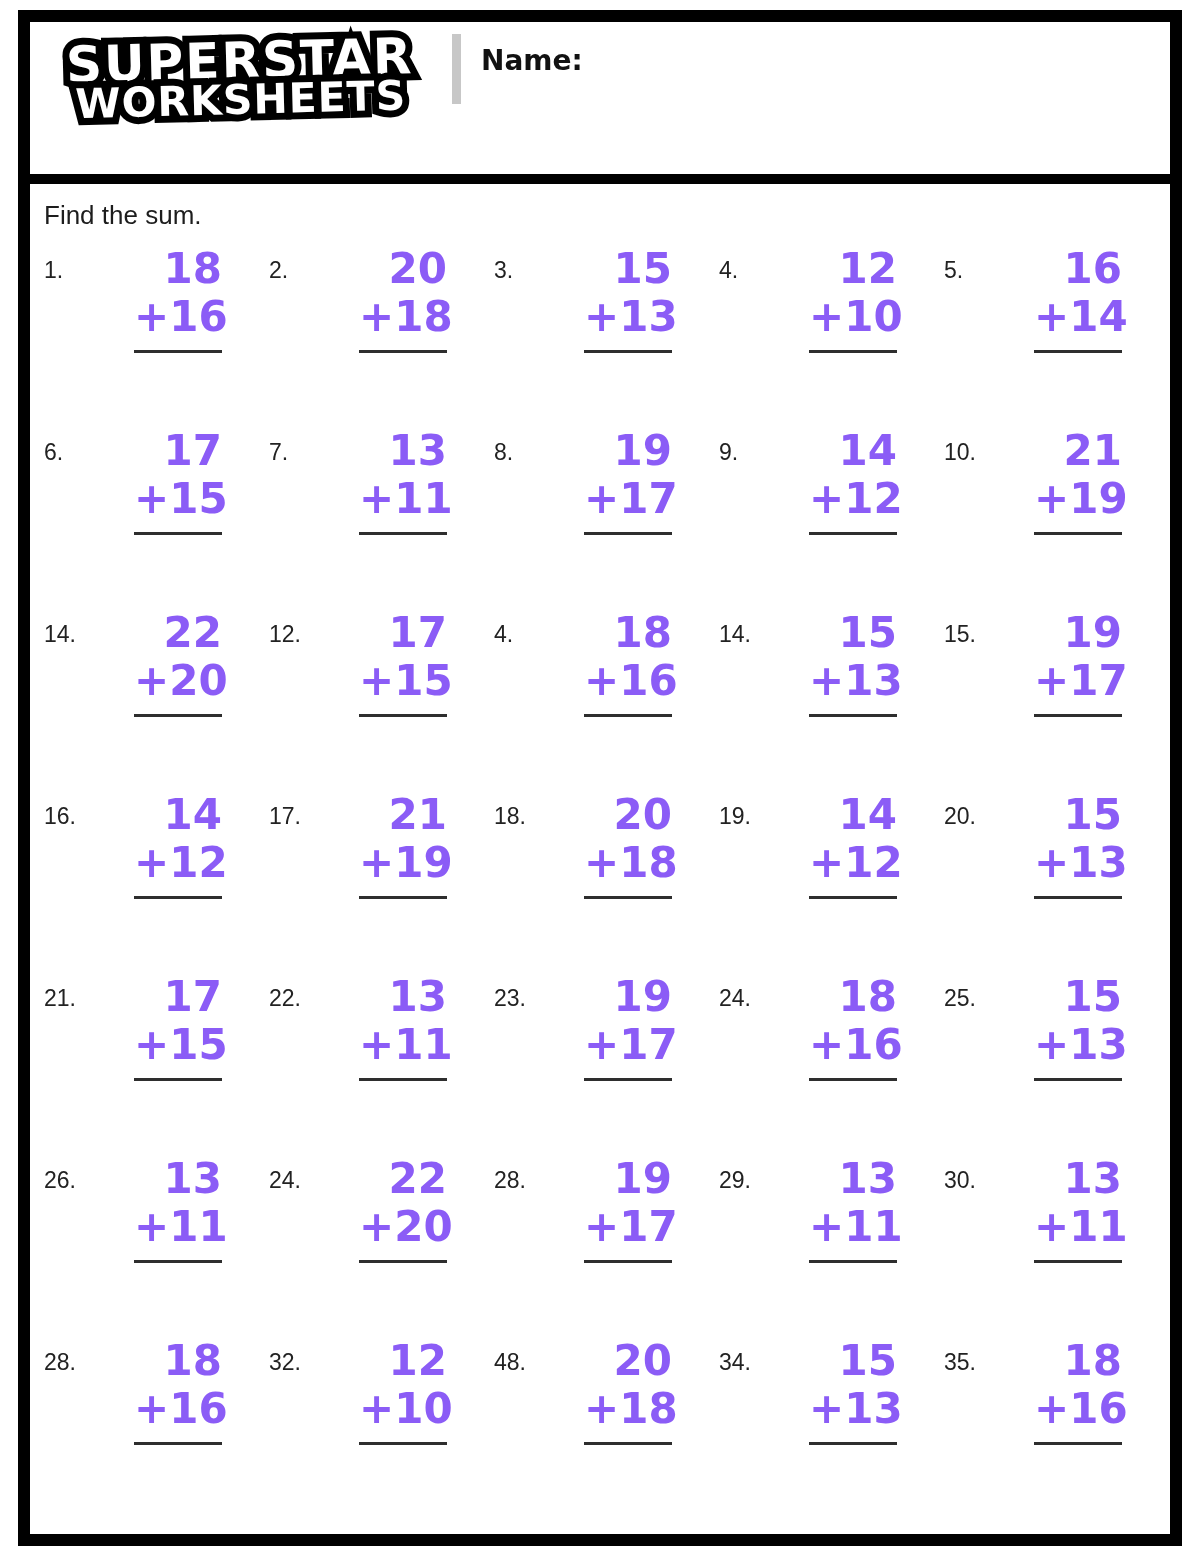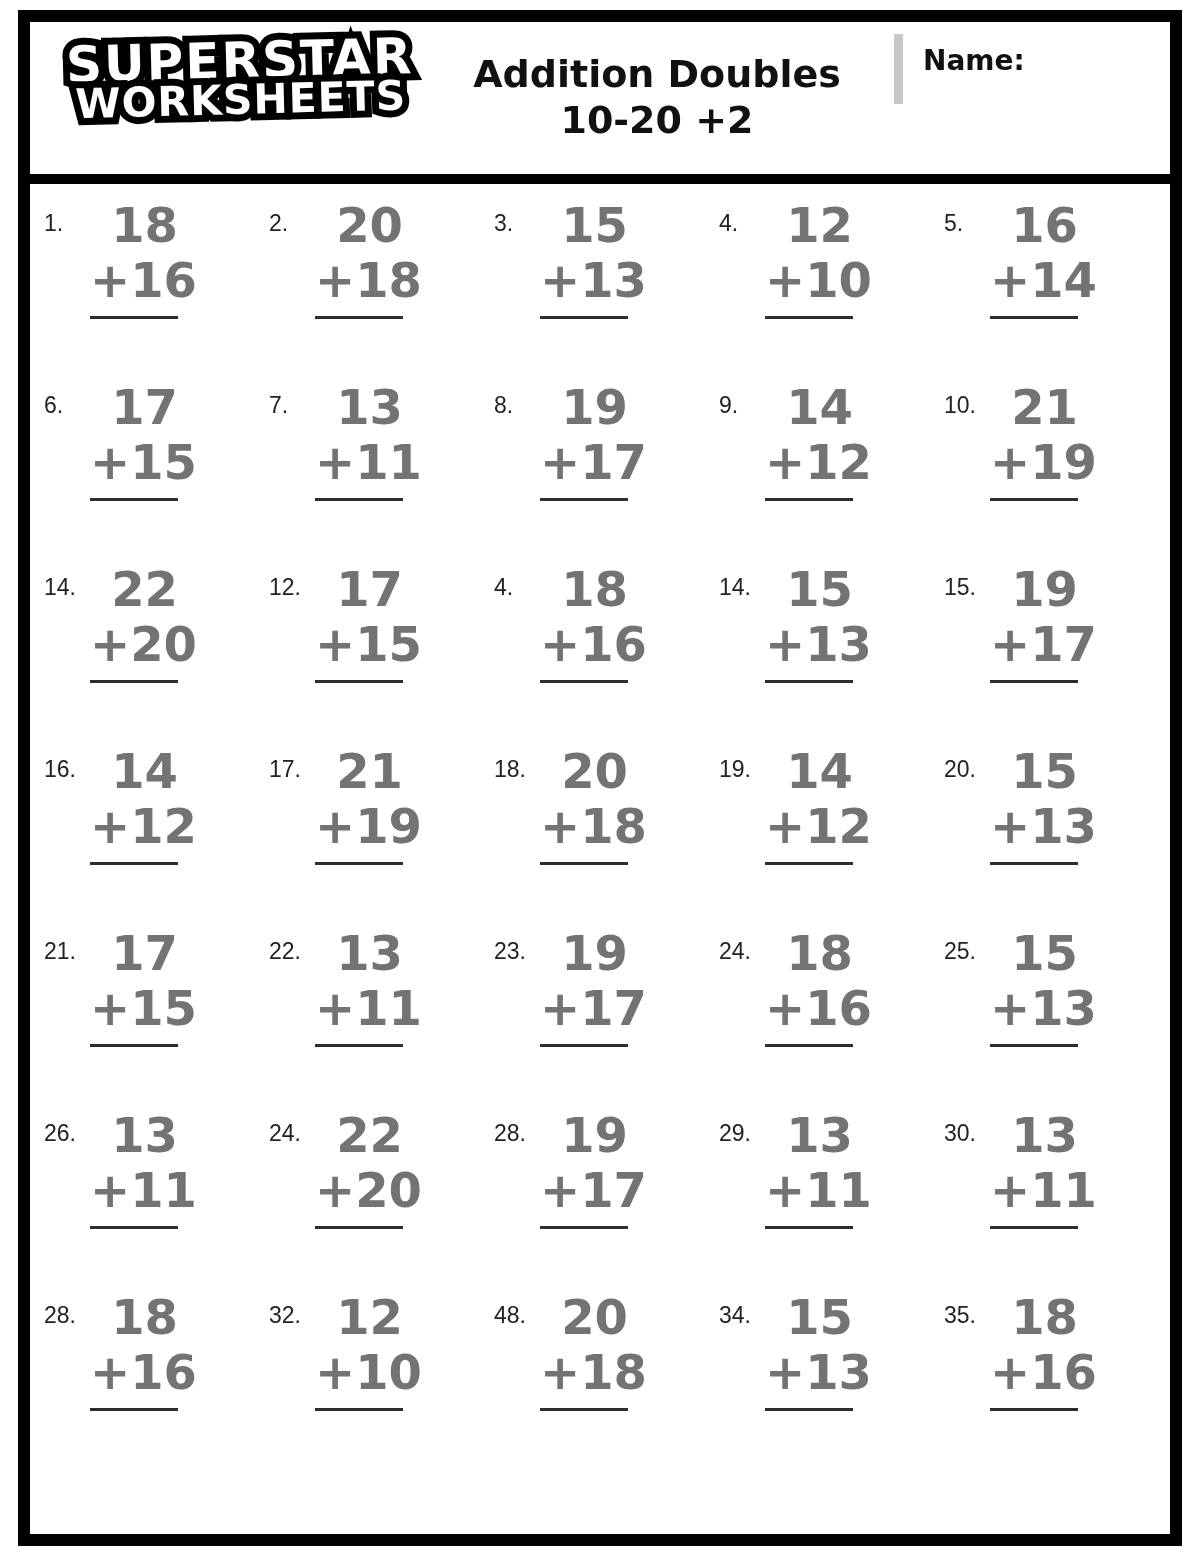--- a/index.html
+++ b/index.html
@@ -68,21 +68,21 @@
   }
   .problem { display:flex; align-items:flex-start; }
   .pnum {
     min-width:46px; flex:none;
     font-size:23px; color:#222;
     padding-top:12px;
   }
   .work {
     width:88px; flex:none;
     font-family:"DejaVu Sans", sans-serif; font-weight:bold;
-    font-size:48px; color:#737373; line-height:1.14;
+    font-size:42px; color:#8b5cf6; line-height:1.14;margin-left:44px;
   }
   .top-addend { text-align:right; }
   .bottom-row { display:flex; justify-content:space-between; align-items:baseline; }
   .answer-line {
     height:0; border-bottom:3px solid #2e2e2e;
     margin-top:9px;
   }
 </style>
 </head>
 <body>
@@ -95,32 +95,29 @@
       <div class="logo-line logo-l1">
         <span class="stroke">SUPERSTAR</span>
         <span class="fill">SUPERSTAR</span>
       </div>
       <div class="logo-line logo-l2">
         <span class="stroke">WORKSHEETS</span>
         <span class="fill">WORKSHEETS</span>
       </div>
     </div>
 
-    <div class="title-block">
-      <div>Addition Doubles</div>
-      <div>10-20 +2</div>
-    </div>
 
     <div class="name-block">
       <div class="name-divider"></div>
       <div class="name-label">Name:</div>
     </div>
 
   </div>
 
+  <div class="instructions">Find the sum.</div>
 
   <div class="problems-grid">
   <div class="problem">
     <span class="pnum">1.</span>
     <div class="work">
       <div class="top-addend">18</div>
       <div class="bottom-row">
         <span class="plus">+</span>
         <span class="bnum">16</span>
       </div>

